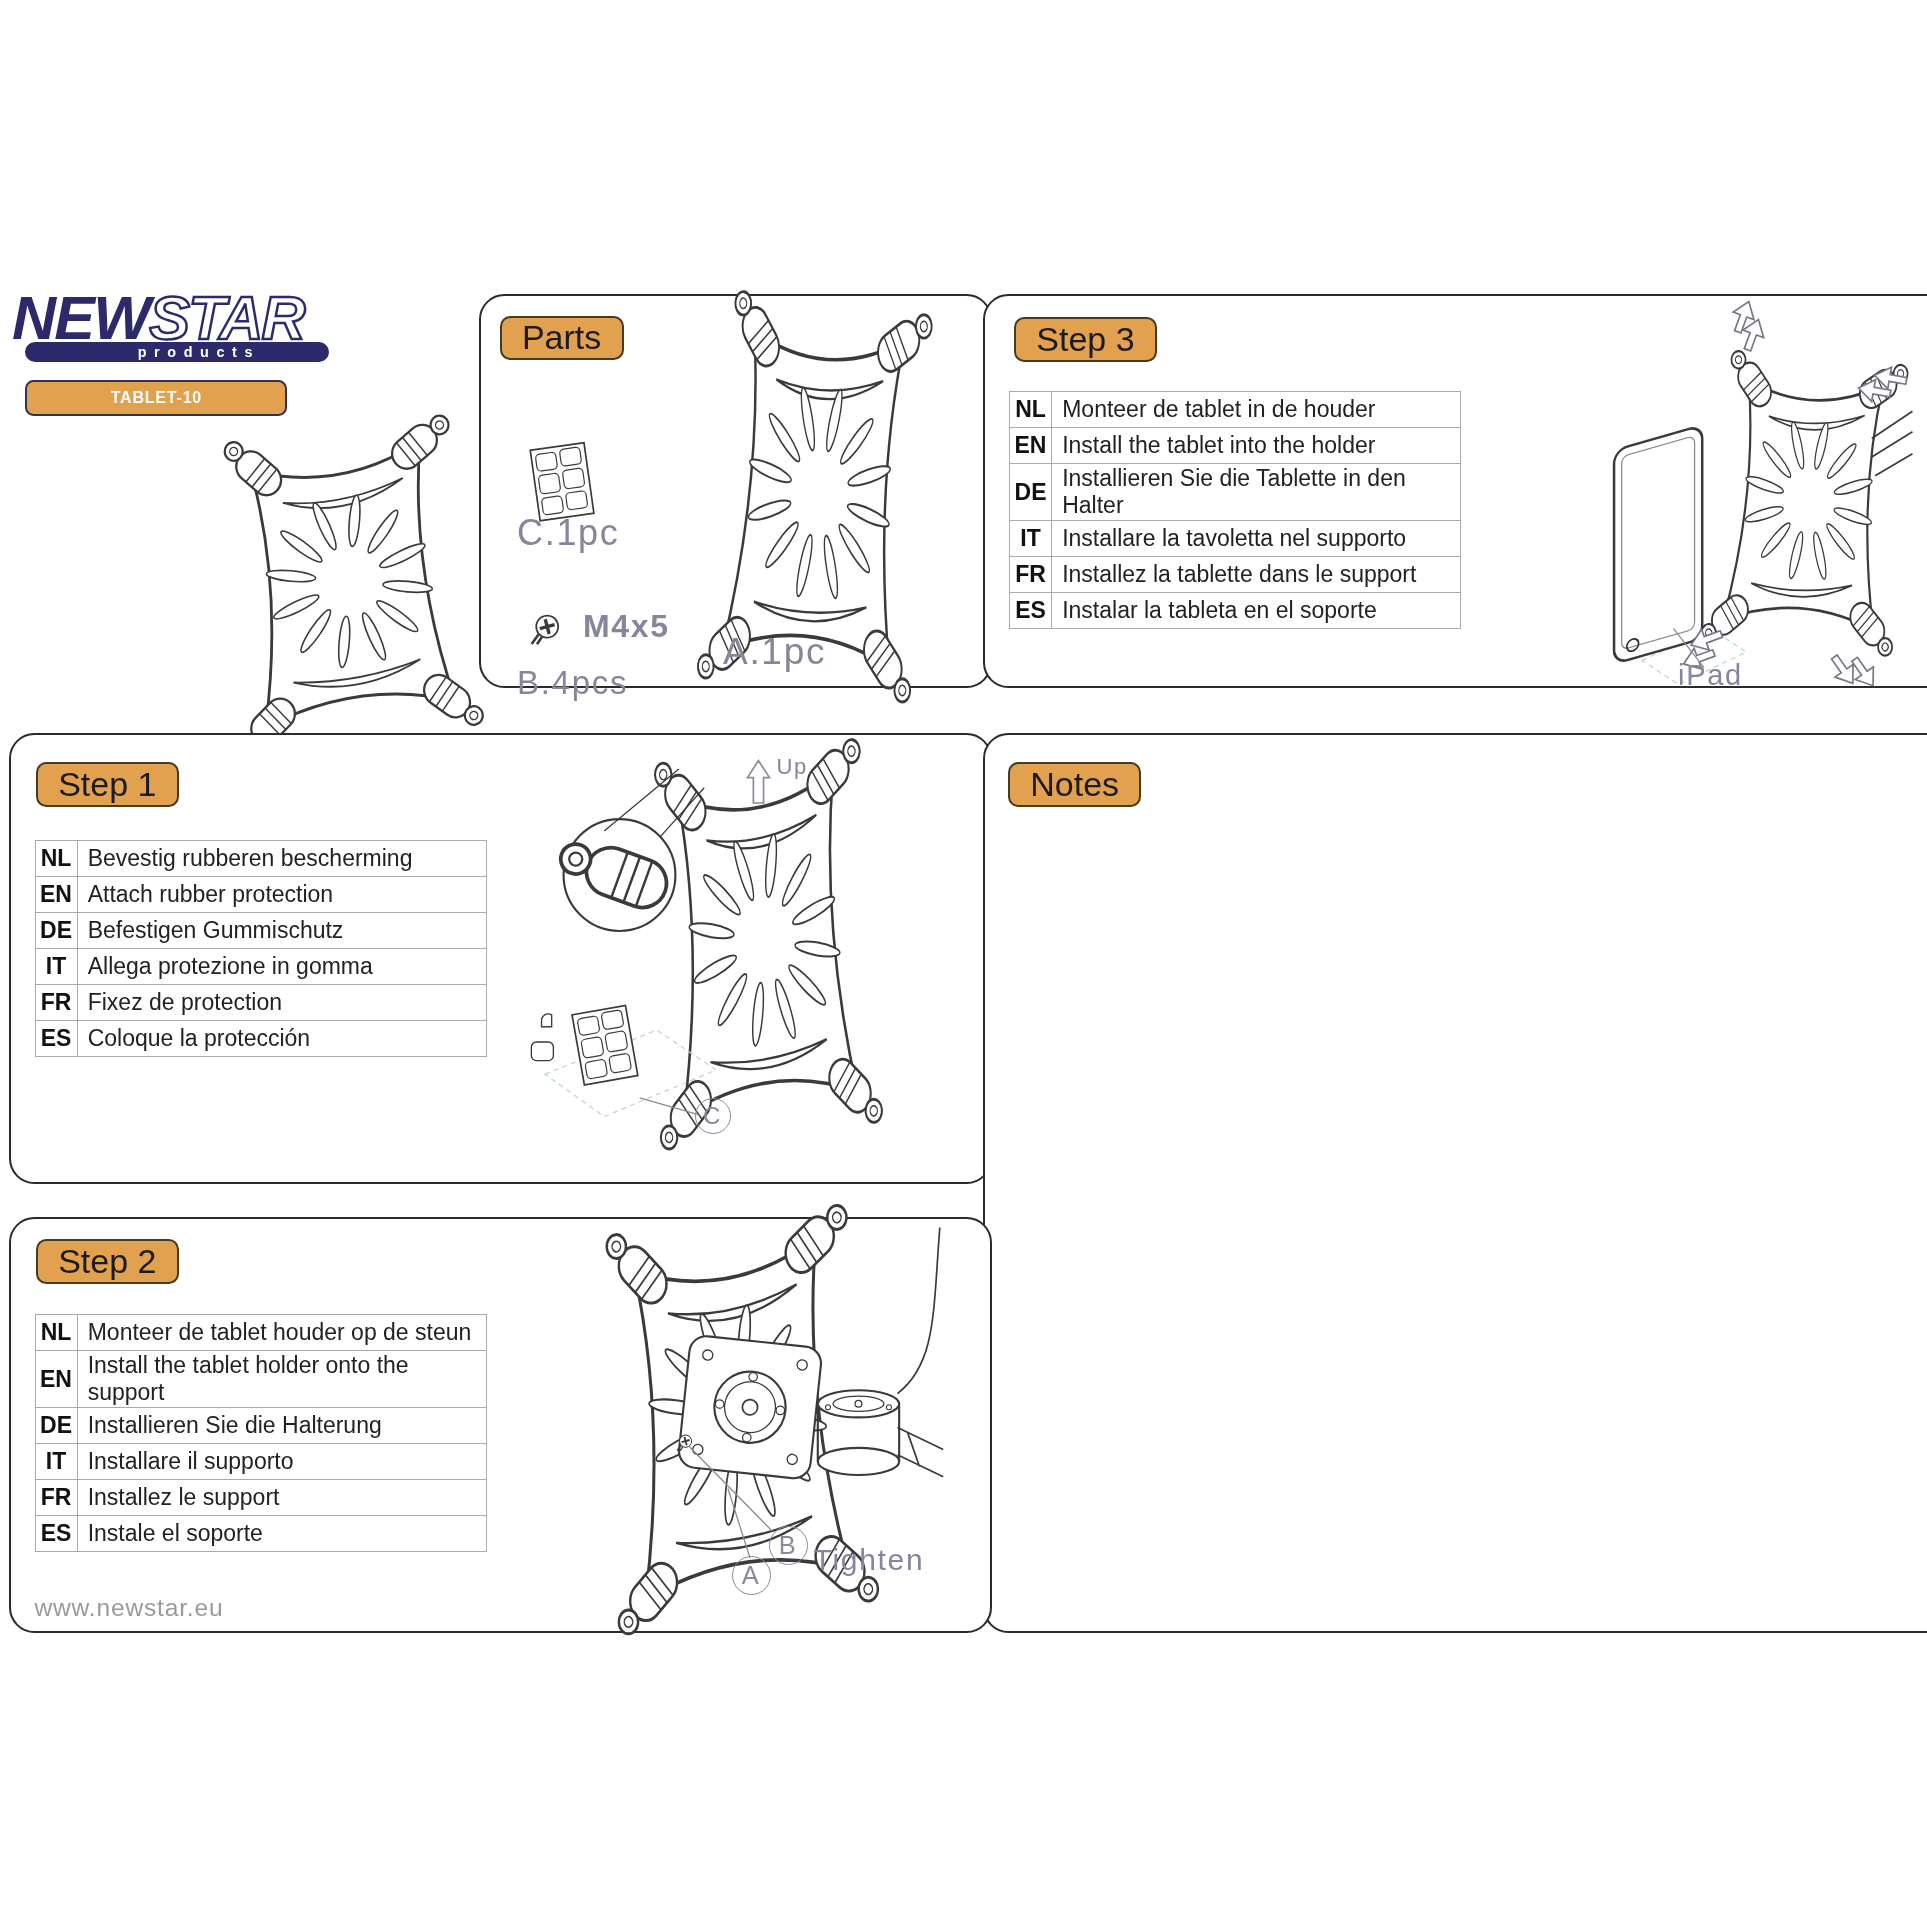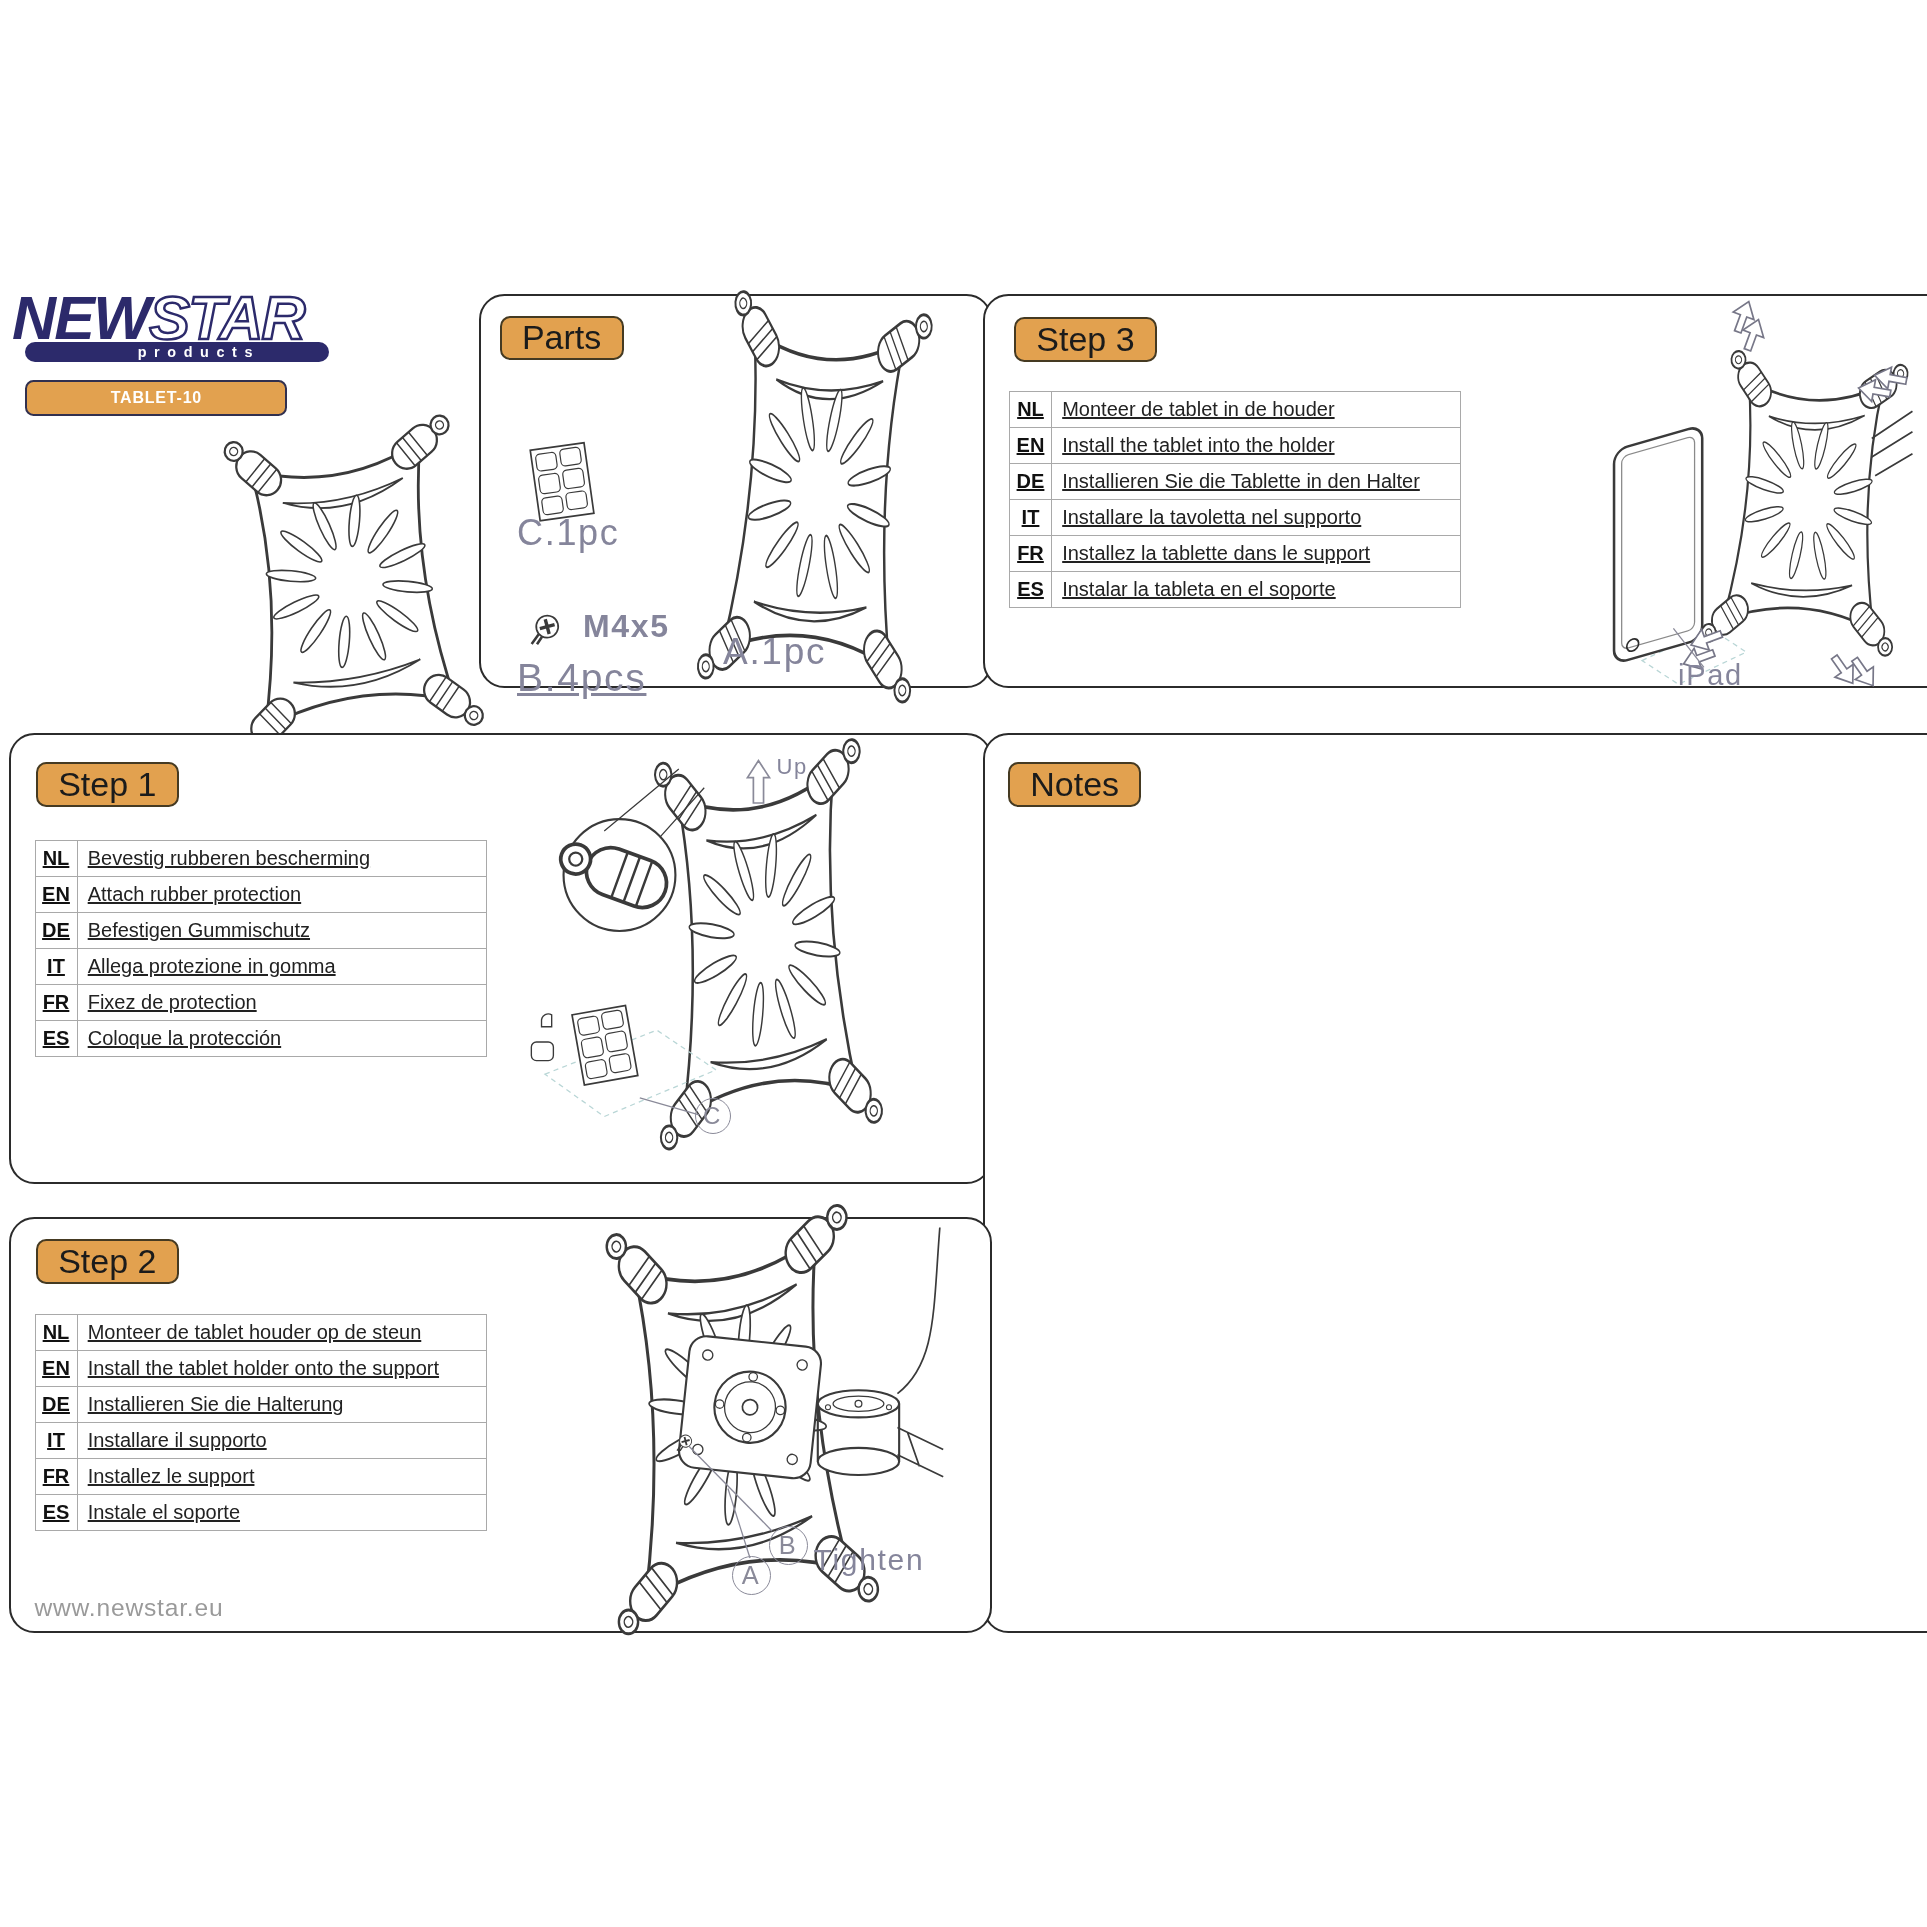--- a/index.html
+++ b/index.html
@@ -24,21 +24,21 @@
   #panel-step3{left:983px;top:294px;width:930px;height:390px;}
   #panel-step1{left:8.5px;top:733px;width:939px;height:447px;}
   #panel-notes{left:983px;top:733px;width:930px;height:896px;}
   #panel-step2{left:8.5px;top:1217px;width:939px;height:412px;}
 
   .badge{background:var(--orange);border:2.5px solid #453a22;border-radius:10.2px;
          font-size:34px;color:#1b1b1b;padding:1.7px 20.3px;line-height:1.1;display:inline-block;}
 
   
   table.langs{border-collapse:collapse;background:#fff;}
-  table.langs td{border:1.7px solid #a9a9a9;height:33px;font-size:20px;vertical-align:middle;text-decoration:underline;}
+  table.langs td{border:1.7px solid #a9a9a9;height:33px;font-size:23px;vertical-align:middle;}
   table.langs td.lang{width:39px;text-align:center;font-weight:bold;color:#111;}
   table.langs td.txt{width:397px;padding-left:10.2px;color:#222;}
 
   
   .tech{color:#85859b;letter-spacing:1.7px;white-space:nowrap;}
   .ref-circle{border:1.7px solid #8a8a99;border-radius:50%;color:#8a8a99;
               text-align:center;background:transparent;}
   .footer-url{color:#9a9a9a;font-size:24.6px;letter-spacing:0.8px;}
 
   svg{position:absolute;left:0;top:0;overflow:visible;}
@@ -147,21 +147,21 @@
 
 <div class="abs panel" id="panel-parts">
   <svg width="469" height="390" viewBox="0 0 553 460">
     <use href="#holder" transform="translate(270,12) scale(1.16,1.72) rotate(7 110 130)"></use>
     <use href="#sheet" transform="translate(58,182) rotate(-8)"></use>
     <use href="#screwpart" transform="translate(78,390) rotate(-15)"></use>
   </svg>
   <span class="abs badge" style="left:18.6px;top:19.5px;">Parts</span>
   <span class="abs tech" style="left:36px;top:216px;font-size:36px;">C.1pc</span>
   <span class="abs tech" style="left:102px;top:312px;font-size:32px;font-weight:bold;">M4x5</span>
-  <span class="abs tech" style="left:36px;top:360px;font-size:39px;text-decoration:underline;">B.4pcs</span>
+  <span class="abs tech" style="left:36px;top:368px;font-size:33px;">B.4pcs</span>
   <span class="abs tech" style="left:242px;top:335px;font-size:37px;">A.1pc</span>
 </div>
 
 <div class="abs panel" id="panel-step3">
   <svg width="930" height="390" viewBox="0 0 1097 460">
     <polygon points="775,430 855,392 898,420 818,458" fill="none" stroke="#b9d6d6" stroke-width="1.5" stroke-dasharray="6 5"></polygon>
     <use href="#ipad" transform="translate(742,182)"></use>
     <use href="#holder" transform="translate(856,76) scale(1.04,1.29) rotate(6 110 130)"></use>
     <path d="M1046 168 L1094 136 M1046 190 L1094 160 M1050 212 L1094 186" stroke="#3a3a3a" stroke-width="2" fill="none"></path>
     <use href="#darr" transform="translate(890,60) rotate(-70)"></use>

